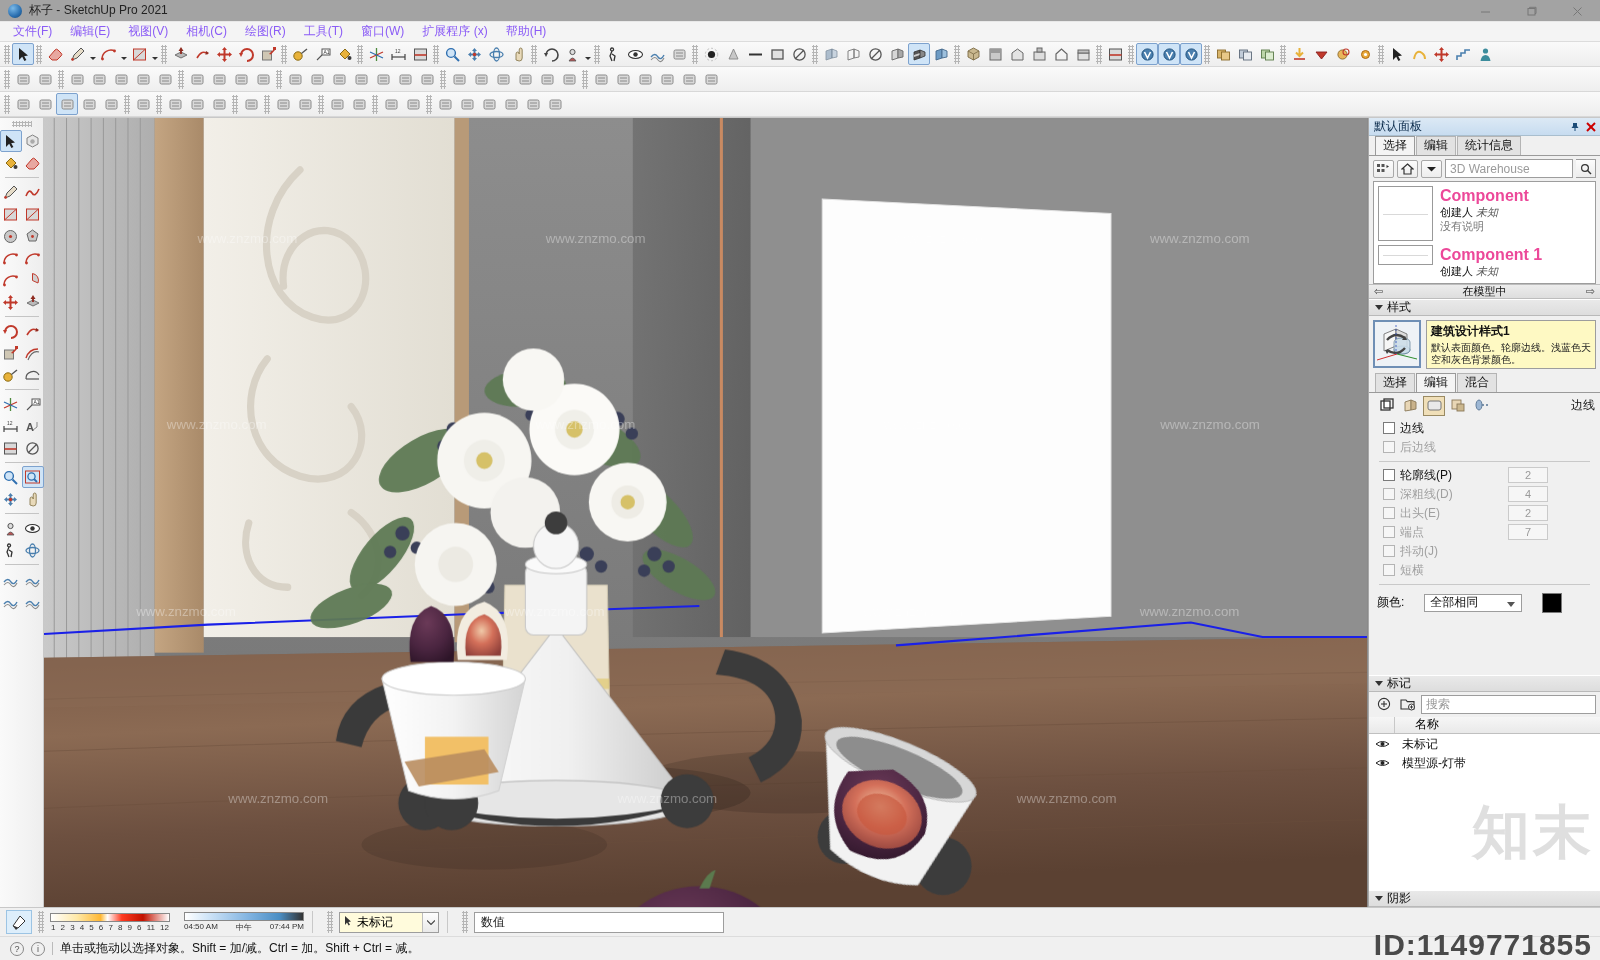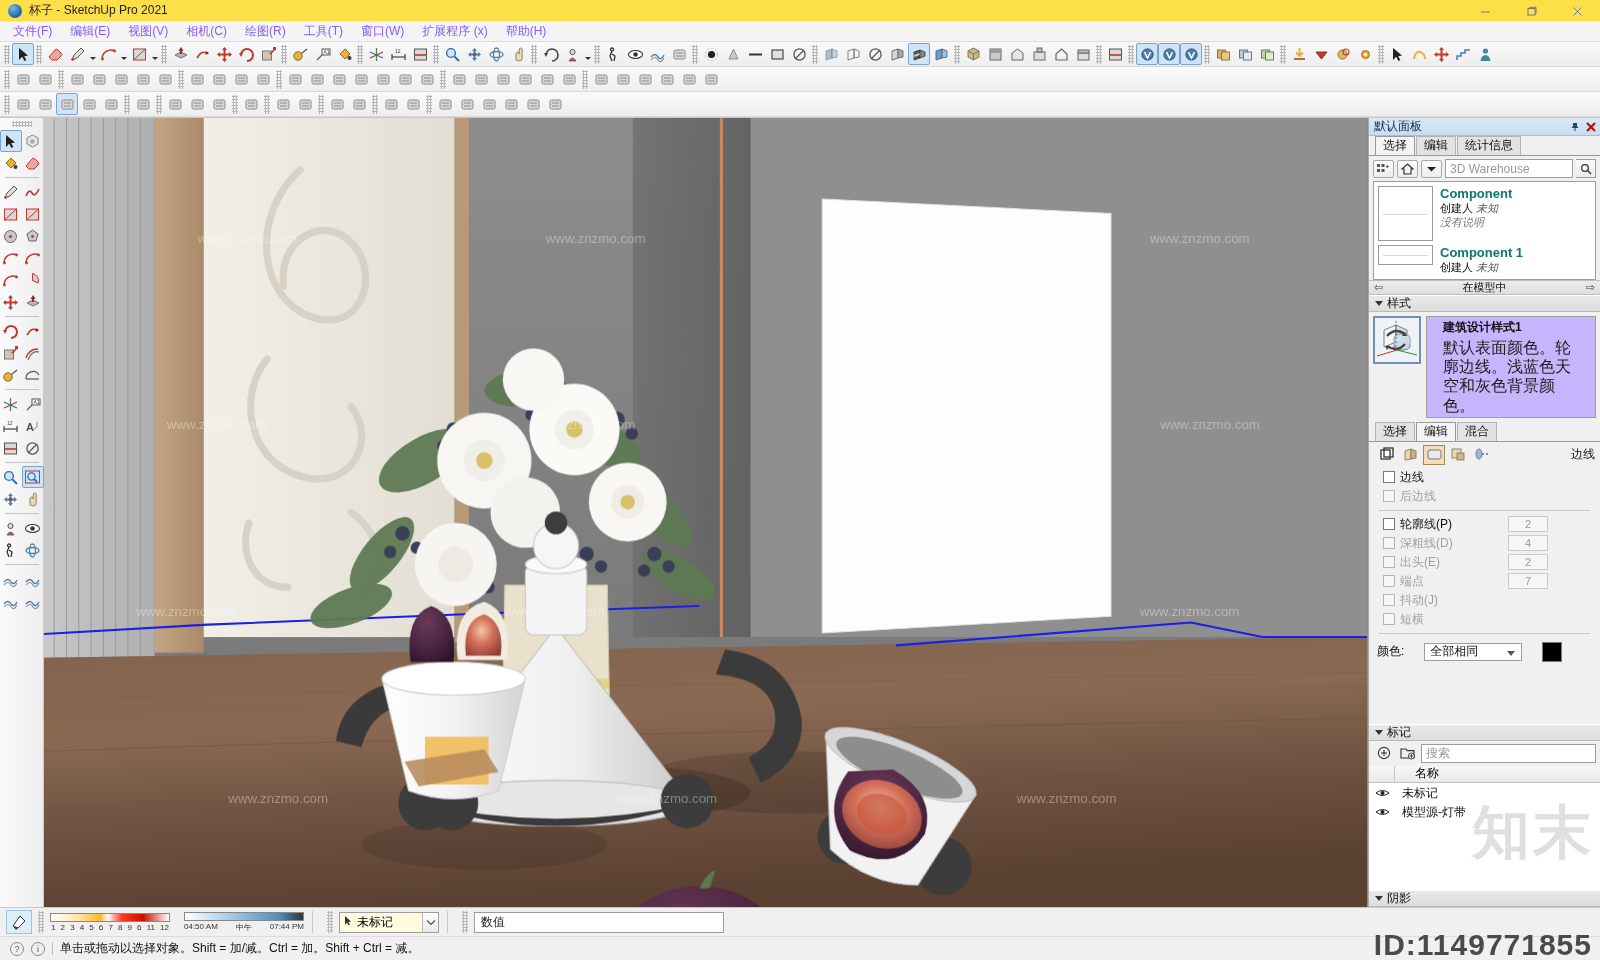--- a/index.html
+++ b/index.html
@@ -15,21 +15,21 @@
   #app {
     position: relative;
     width: 1600px; height: 960px;
     background: #f0f0f0;
     display: flex; flex-direction: column;
   }
 
   
   .titlebar {
     height: 22px; flex: 0 0 22px;
-    background: #fde047;
+    background: #a3a3a3;
     display: flex; align-items: center;
     border-bottom: 1px solid #e8e8e8;
     position: relative;
   }
   .title-appicon {
     width: 14px; height: 14px; margin-left: 8px; margin-right: 7px;
     border-radius: 50%;
     background: radial-gradient(circle at 35% 30%, #7ab9e8 0%, #2a6fb0 60%, #18456e 100%);
     flex: 0 0 auto;
   }
@@ -166,42 +166,42 @@
     min-width: 0;
   }
   .searchbtn { width: 20px; height: 19px; border: 1px solid #9d9d9d; border-left: none;
                background: linear-gradient(#fcfcfc,#ececec); display: flex; align-items: center; justify-content: center; }
 
   .complist { background: #fff; border: 1px solid #9d9d9d; margin: 0 4px; overflow: hidden; }
   .compitem { display: flex; gap: 7px; padding: 4px 4px; }
   .compthumb { width: 55px; height: 55px; border: 1px solid #999; background: #fff; flex: 0 0 55px; position: relative; }
   .compthumb:after { content:""; position:absolute; left:4px; right:4px; top:50%; height:1px; background:#d9d9d9; }
   .compmeta { font-size: 11px; line-height: 1.25; min-width: 0; }
-  .compname { font-weight: bold; color: #0f766e; font-size: 13px; }
+  .compname { font-weight: bold; color: #ec4899; font-size: 16px; }
   .compauth { color: #111; }
   .compauth i { color: #555; }
-  .compdesc { color: #777; font-style: italic; }
+  .compdesc { color: #777; }
 
   .inmodelbar {
     display: flex; align-items: center; justify-content: center; position: relative;
     height: 15px; font-size: 11px; color: #111;
     background: linear-gradient(#ececec,#dedede); border-top: 1px solid #bdbdbd;
     border-bottom: 1px solid #bdbdbd;
   }
   .inmodelbar .lft { position: absolute; left: 5px; color: #444; }
   .inmodelbar .rgt { position: absolute; right: 5px; color: #444; }
 
   .stylebox { display: flex; gap: 5px; padding: 4px; }
   .stylethumb {
     width: 48px; height: 48px; flex: 0 0 48px; border: 2px solid #6f8fb5; background: #eef1f5;
     position: relative; overflow: hidden;
   }
-  .styleinfo { flex: 1 1 auto; border: 1px solid #9d9d9d; background: #c4b5fd; padding: 2px 16px; min-width: 0; }
+  .styleinfo { flex: 1 1 auto; border: 1px solid #9d9d9d; background: #fef9c3; padding: 2px 4px; min-width: 0; }
   .stylename { font-weight: bold; font-size: 12px; color: #111; }
-  .styledesc { font-size: 16px; color: #222; line-height: 1.2; margin-top: 2px; }
+  .styledesc { font-size: 10px; color: #222; line-height: 1.2; margin-top: 2px; }
 
   .iconrow { display: flex; align-items: center; gap: 2px; padding: 3px 6px; position: relative; }
   .iconbtn { width: 22px; height: 20px; display: flex; align-items: center; justify-content: center;
              border: 1px solid transparent; }
   .iconbtn.sel { border-color: #9a8a62; background: #f0dfb8; }
   .iconrow .edgelabel { position: absolute; right: 5px; font-size: 12px; color: #111; }
 
   .chkrow { display: flex; align-items: center; padding: 1px 6px 1px 14px; font-size: 12px; }
   .chk { width: 12px; height: 12px; border: 1px solid #7a7a7a; background: #fff; margin-right: 5px; flex: 0 0 12px; }
   .chk.dis { border-color: #b4b4b4; background: #f6f6f6; }

